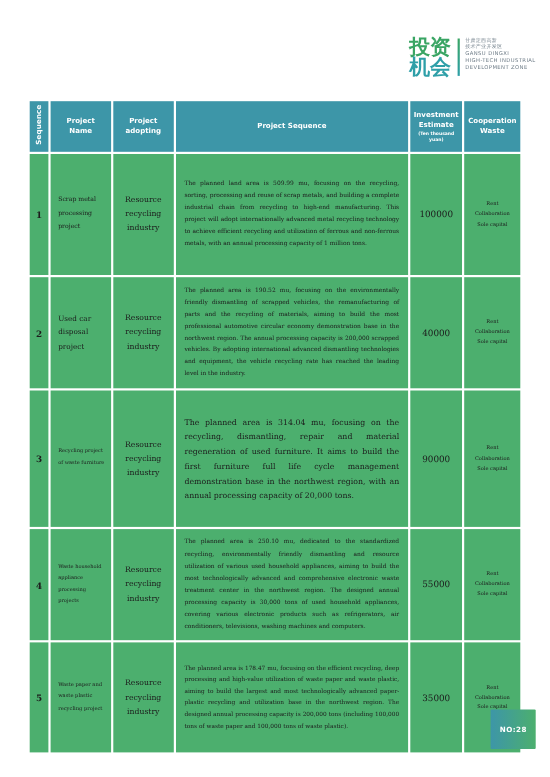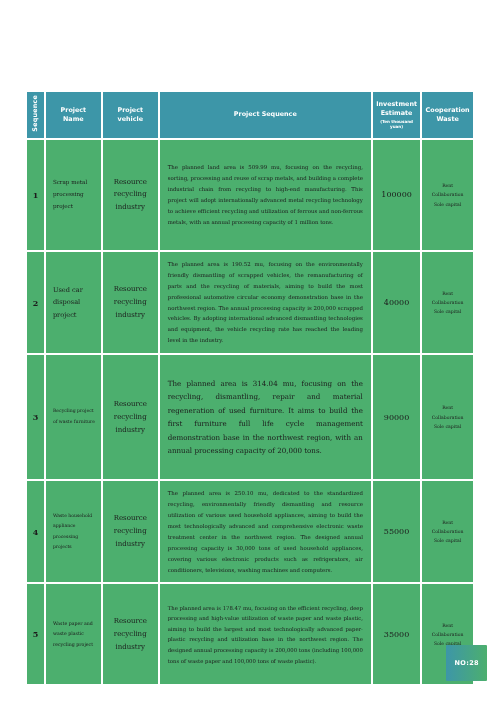--- a/index.html
+++ b/index.html
@@ -111,34 +111,48 @@
     letter-spacing:.4px;
     padding:14px 8px;
     border-radius:1px;
   }
 </style>
 </head>
 <body>
 
 <div class="page">
 
+  <div class="logo-wrap">
+    <div class="logo-cn">
+      <span class="l1">投资</span>
+      <span class="l2">机会</span>
+    </div>
+    <div class="logo-bar"></div>
+    <div class="logo-en">
+      <span class="cn1">甘肃定西高新</span>
+      <span class="cn2">技术产业开发区</span>
+      <span class="en1">GANSU DINGXI</span>
+      <span class="en2">HIGH-TECH INDUSTRIAL</span>
+      <span class="en3">DEVELOPMENT ZONE</span>
+    </div>
+  </div>
 
   <table class="table">
     <thead>
       <tr>
         <th class="c-seq">
           <span class="vertical">Sequence</span>
         </th>
         <th class="c-name">
           <span>Project</span><br>
           <span>Name</span>
         </th>
         <th class="c-cat">
           <span>Project</span><br>
-          <span>vehicle</span>
+          <span>adopting</span>
         </th>
         <th class="c-ov">Project Sequence</th>
         <th class="c-inv">
           <span>Investment</span><br>
           <span>Estimate</span>
           <span class="inv-sub">(Ten thousand yuan)</span>
         </th>
         <th class="c-coop">
           <span>Cooperation</span><br>
           <span>Waste</span>

